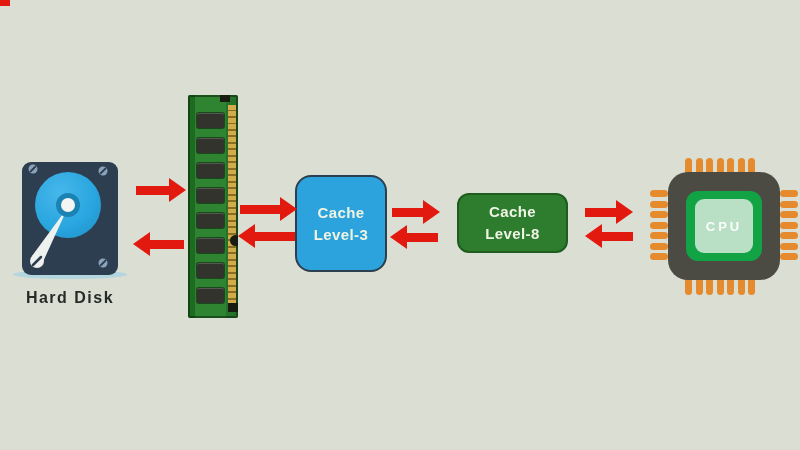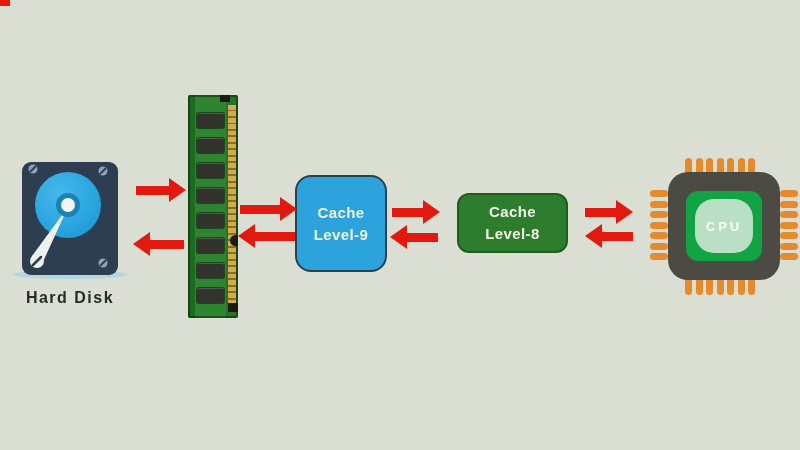--- a/index.html
+++ b/index.html
@@ -52,21 +52,21 @@
         border:2px solid var(--cache-l2-border); border-radius:12px; }
 
   
   .cpu-group { position:absolute; left:648px; top:155px; width:152px; height:142px; }
   .pin { position:absolute; background:var(--cpu-pin); border-radius:4px; z-index:1; }
   .cpu-body { position:absolute; left:20px; top:17px; width:112px; height:108px;
               background:var(--cpu-body); border-radius:20px; z-index:2;
               display:flex; align-items:center; justify-content:center; }
   .cpu-frame { width:76px; height:70px; background:var(--cpu-frame); border-radius:12px;
                display:flex; align-items:center; justify-content:center; }
-  .cpu-inner { width:58px; height:54px; background:var(--cpu-inner); border-radius:19px;
+  .cpu-inner { width:58px; height:54px; background:var(--cpu-inner); border-radius:9px;
                display:flex; align-items:center; justify-content:center; }
   .cpu-label { font-size:13px; font-weight:bold; letter-spacing:3px; color:rgba(255,255,255,.95); }
 
   
   .arrow { position:absolute; height:24px; z-index:4; }
   .arrow .shaft { position:absolute; top:50%; margin-top:-4.5px; height:9px; background:var(--arrow); }
   .arrow.dir-right .shaft { left:0; right:15px; }
   .arrow.dir-right::after { content:""; position:absolute; right:0; top:0; width:0; height:0;
       border-top:12px solid transparent; border-bottom:12px solid transparent; border-left:17px solid var(--arrow); }
   .arrow.dir-left .shaft { left:15px; right:0; }
@@ -126,21 +126,21 @@
       <div class="ram-gold"></div>
       <div class="ram-notch-top"></div>
       <div class="ram-notch-key"></div>
       <div class="ram-notch-bottom"></div>
     </div>
 
   </div>
 
   <div class="cache l3">
     <div>Cache</div>
-    <div>Level-9</div>
+    <div>Level-3</div>
   </div>
 
   <div class="cache l2">
     <div>Cache</div>
     <div>Level-8</div>
   </div>
 
   <div class="cpu-group" id="cpu-group">
       <div class="pin" style="left: 132px; top: 98px; width: 18px; height: 7px;"></div>
       <div class="pin" style="left: 2px; top: 98px; width: 18px; height: 7px;"></div>

